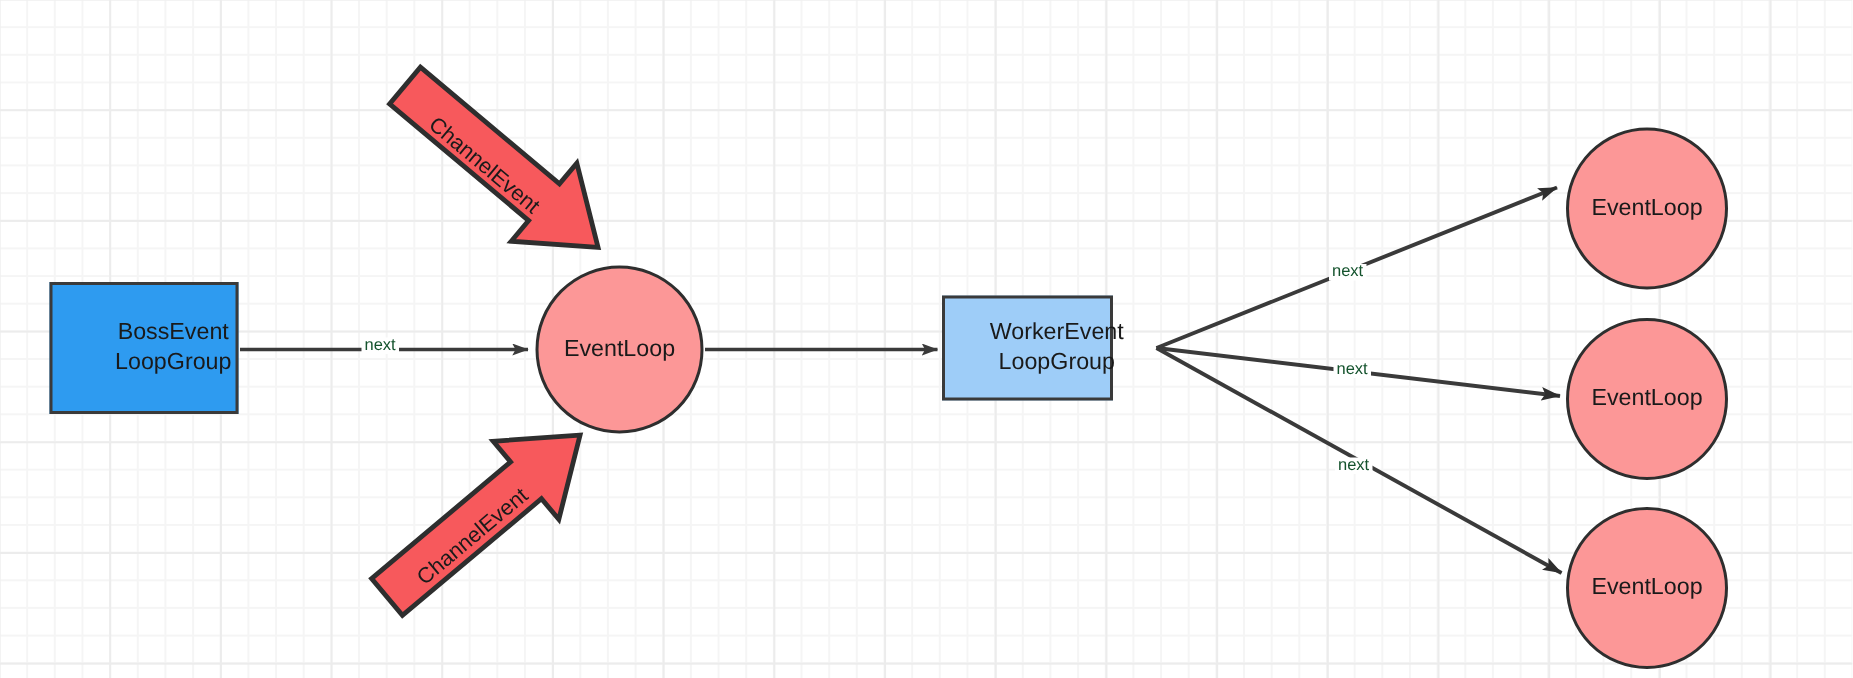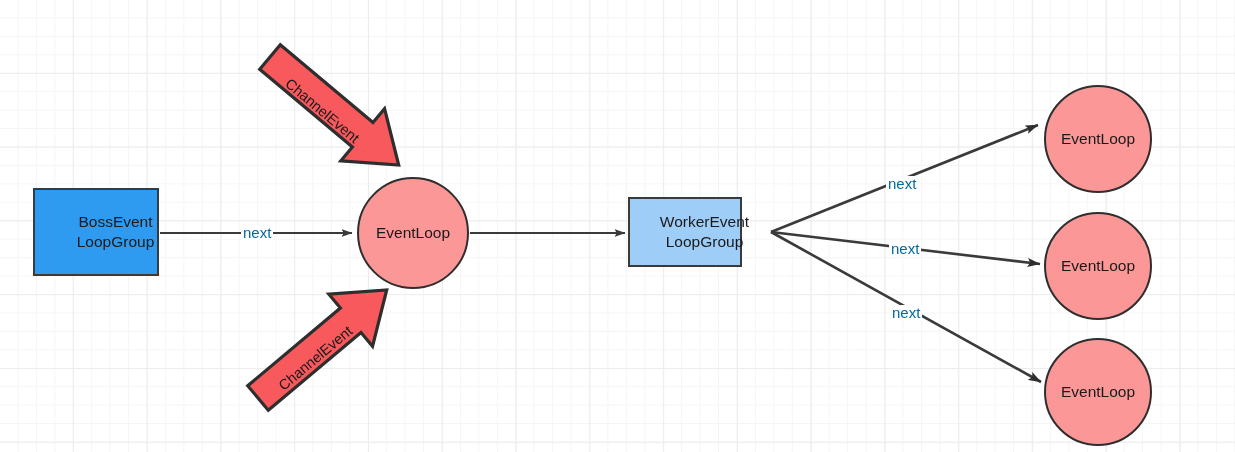--- a/index.html
+++ b/index.html
@@ -52,22 +52,22 @@
     padding-left: 39px;
   }
   .circle {
     border: 2.5px solid #2e2e2e;
     border-radius: 50%;
   }
   .edge-label {
     position: absolute;
     z-index: 4;
     font-family: "Liberation Sans", sans-serif;
-    font-size: 15px;
-    color: #0369a1;
+    font-size: 11px;
+    color: #14532d;
     background: #ffffff;
     padding: 0 2px;
     white-space: nowrap;
     line-height: 1;
   }
   .block-arrow-label {
     position: absolute;
     z-index: 5;
     font-family: "Liberation Sans", sans-serif;
     font-size: 14.5px;

